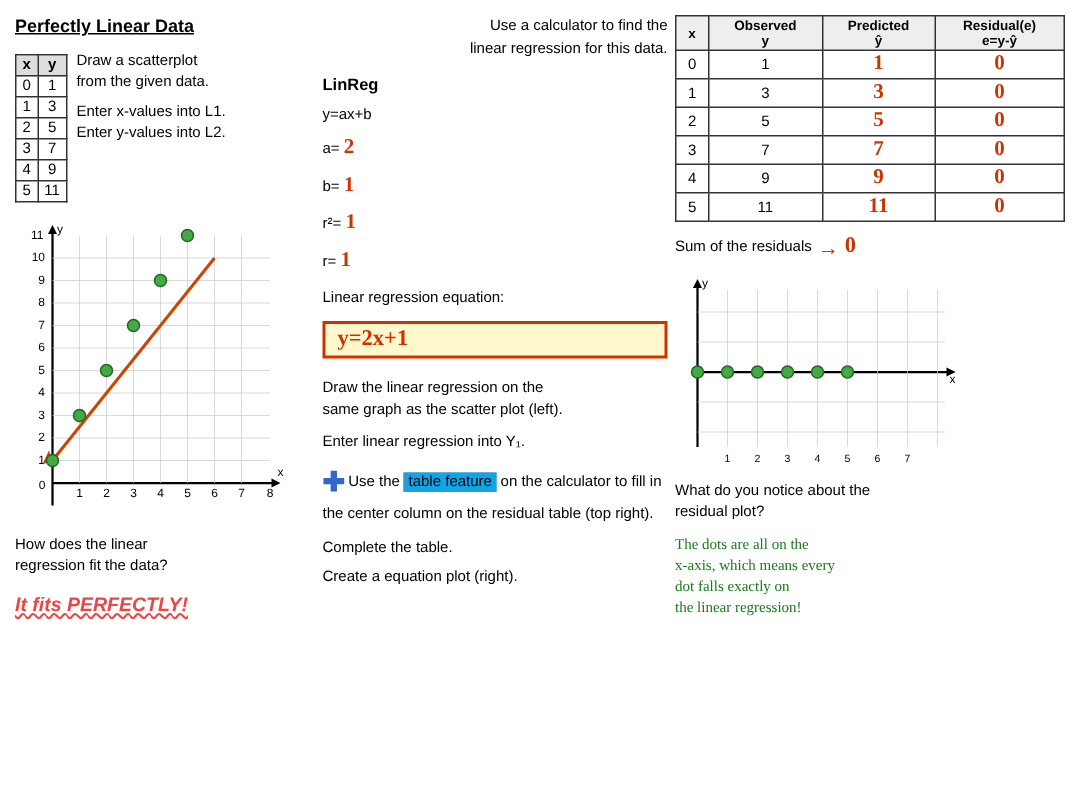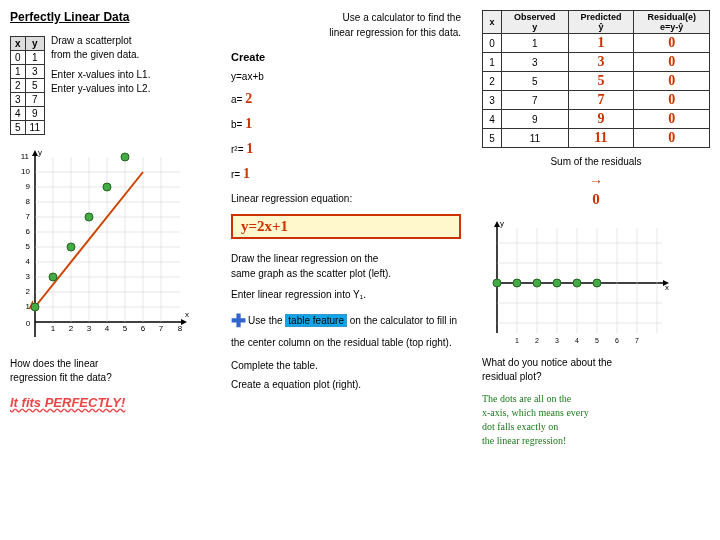--- a/index.html
+++ b/index.html
@@ -12,21 +12,21 @@
       overflow: hidden;
       position: relative;
     }
 
     .page {
       width: 720px;
       height: 540px;
       display: flex;
       flex-direction: row;
       padding: 10px;
-      gap: 21px;
+      gap: 5px;
     }
 
     
     .left-col {
       width: 200px;
       flex-shrink: 0;
       display: flex;
       flex-direction: column;
       gap: 8px;
     }
@@ -196,21 +196,20 @@
       padding: 1px 4px;
       text-align: center;
     }
 
     .sum-row {
       display: flex;
       align-items: center;
       font-size: 10px;
       margin-top: 2px;
       gap: 4px;
-      flex-direction: column;
     }
 
     .sum-arrow {
       color: #cc3300;
       font-size: 14px;
     }
 
     .sum-hand {
       font-family: 'Comic Sans MS', cursive;
       font-size: 15px;
@@ -373,21 +372,21 @@
     <div class="how-text" style="white-space:pre-line;">How does the linear
 regression fit the data?</div>
     <div class="perfectly-text">It fits PERFECTLY!</div>
   </div>
 
   <div class="mid-col">
     <div class="use-calc-text" style="white-space:pre-line;text-align:right;">Use a calculator to find the
 linear regression for this data.</div>
 
     <div class="linreg-block">
-      <div style="font-weight:bold; font-size:11px;">Create</div>
+      <div style="font-weight:bold; font-size:11px;">LinReg</div>
       <div>y=ax+b</div>
       <div>
         <span>a=</span>
         <span class="handwritten">2</span>
       </div>
       <div>
         <span>b=</span>
         <span class="handwritten">1</span>
       </div>
       <div>

